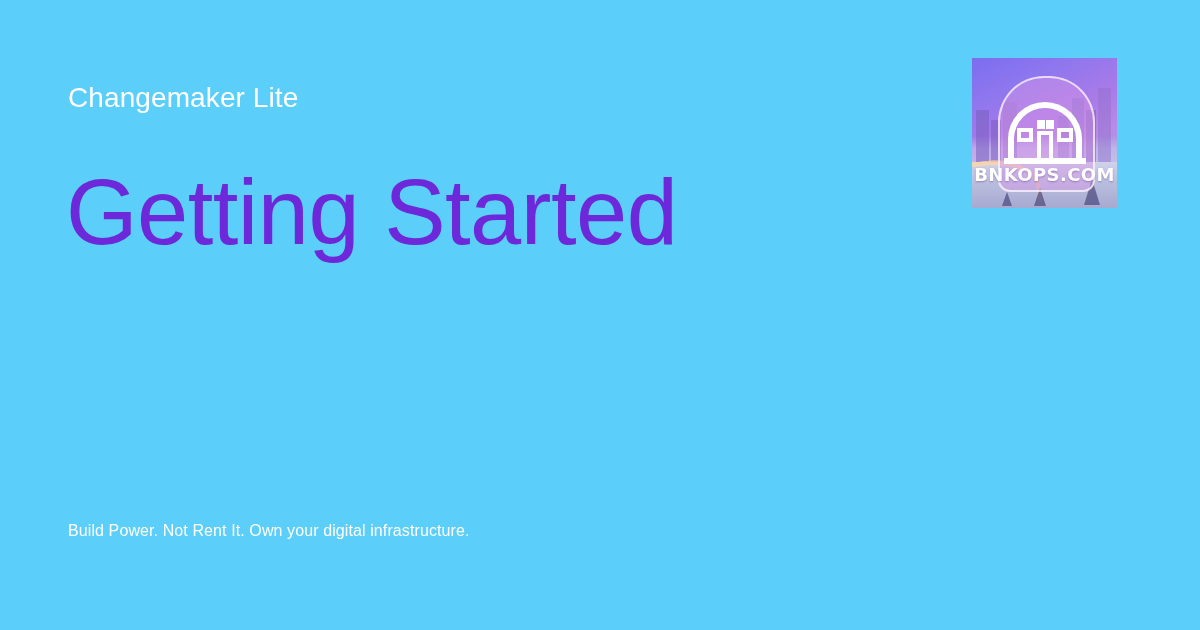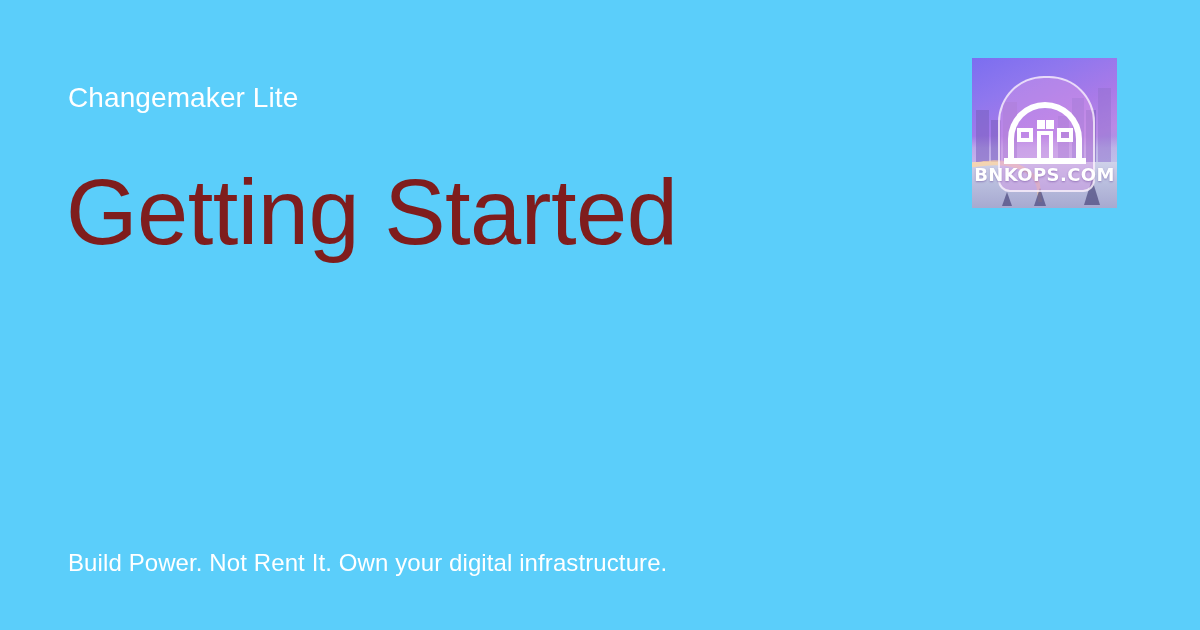--- a/index.html
+++ b/index.html
@@ -38,37 +38,36 @@
     margin-top: 9px;
   }
 
   .headline {
     position: absolute;
     left: 66px;
     top: 162px;
     font-size: 92px;
     line-height: 100px;
     font-weight: 300;
-    color: #7f1d1d;
+    color: #6d28d9;
     letter-spacing: -0.5px;
     white-space: nowrap;
     margin: 0;
   }
 
   .tagline {
     position: absolute;
     left: 68px;
     top: 515px;
-    font-size: 24px;
+    font-size: 16px;
     line-height: 32px;
     font-weight: 400;
     color: #ffffff;
     letter-spacing: 0.1px;
     white-space: nowrap;
-    margin-top: 32px;
   }
 
   
   .logo {
     position: absolute;
     left: 972px;
     top: 58px;
     width: 145px;
     height: 150px;
     overflow: hidden;

